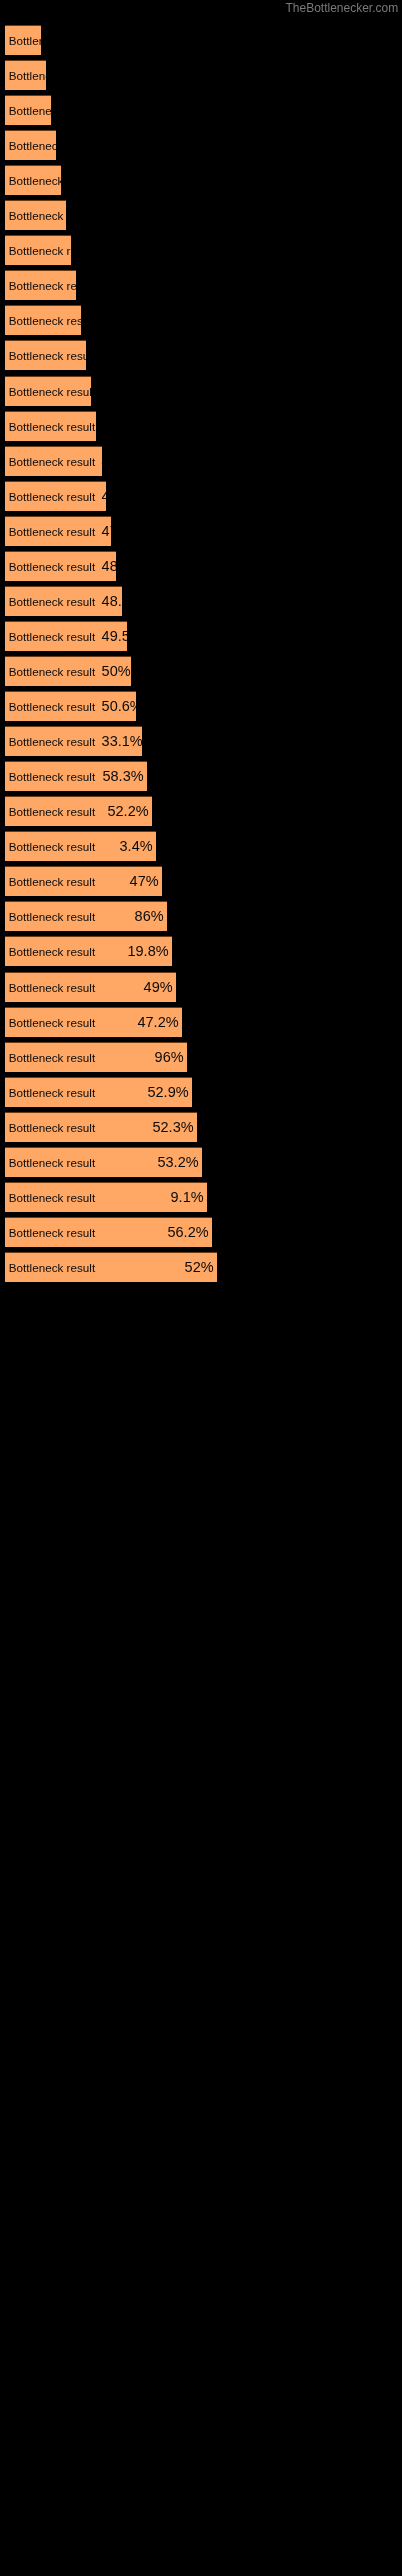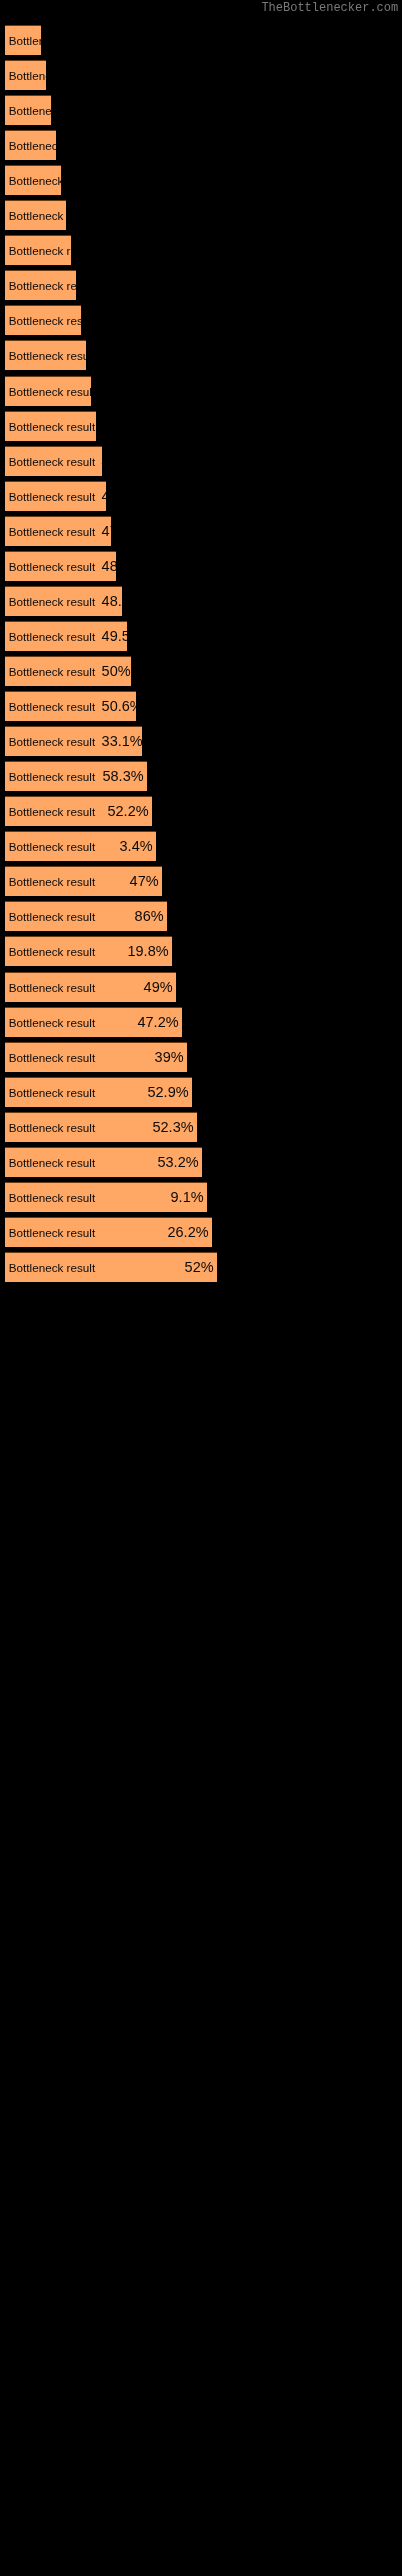--- a/index.html
+++ b/index.html
@@ -22,21 +22,21 @@
     background: #000000;
   }
   .watermark {
     position: absolute;
     right: 4.8px;
     top: 0.8px;
     font-size: 12px;
     color: #7a7a7a;
     letter-spacing: 0px;
     white-space: nowrap;
-    font-family: Liberation Mono, monospace;
+    font-family: Liberation Sans, sans-serif;
   }
   .bars-layer {
     position: absolute;
     left: 0; top: 0;
     width: 403px;
     height: 2576px;
   }
   .bar-row {
     position: absolute;
     left: 4.8px;
@@ -240,21 +240,21 @@
       </div>
       <div class="bar-row" style="top: 1007px; width: 177px; background: rgb(255, 168, 102); border-top-color: rgb(107, 58, 19);">
         <div class="bar-inner">
           <span class="bar-label">Bottleneck result</span>
           <span class="bar-value">47.2%</span>
         </div>
       </div>
       <div class="bar-row" style="top: 1042px; width: 182px; background: rgb(255, 168, 102); border-top-color: rgb(107, 58, 19);">
         <div class="bar-inner">
           <span class="bar-label">Bottleneck result</span>
-          <span class="bar-value">39%</span>
+          <span class="bar-value">96%</span>
         </div>
       </div>
       <div class="bar-row" style="top: 1077px; width: 187px; background: rgb(255, 168, 102); border-top-color: rgb(107, 58, 19);">
         <div class="bar-inner">
           <span class="bar-label">Bottleneck result</span>
           <span class="bar-value">52.9%</span>
         </div>
       </div>
       <div class="bar-row" style="top: 1112px; width: 192px; background: rgb(255, 168, 102); border-top-color: rgb(107, 58, 19);">
         <div class="bar-inner">
@@ -270,21 +270,21 @@
       </div>
       <div class="bar-row" style="top: 1182px; width: 202px; background: rgb(255, 168, 102); border-top-color: rgb(107, 58, 19);">
         <div class="bar-inner">
           <span class="bar-label">Bottleneck result</span>
           <span class="bar-value">9.1%</span>
         </div>
       </div>
       <div class="bar-row" style="top: 1217px; width: 207px; background: rgb(255, 168, 102); border-top-color: rgb(107, 58, 19);">
         <div class="bar-inner">
           <span class="bar-label">Bottleneck result</span>
-          <span class="bar-value">26.2%</span>
+          <span class="bar-value">56.2%</span>
         </div>
       </div>
       <div class="bar-row" style="top: 1252px; width: 212px; background: rgb(255, 168, 102); border-top-color: rgb(107, 58, 19);">
         <div class="bar-inner">
           <span class="bar-label">Bottleneck result</span>
           <span class="bar-value">52%</span>
         </div>
       </div>
     </div>
 

